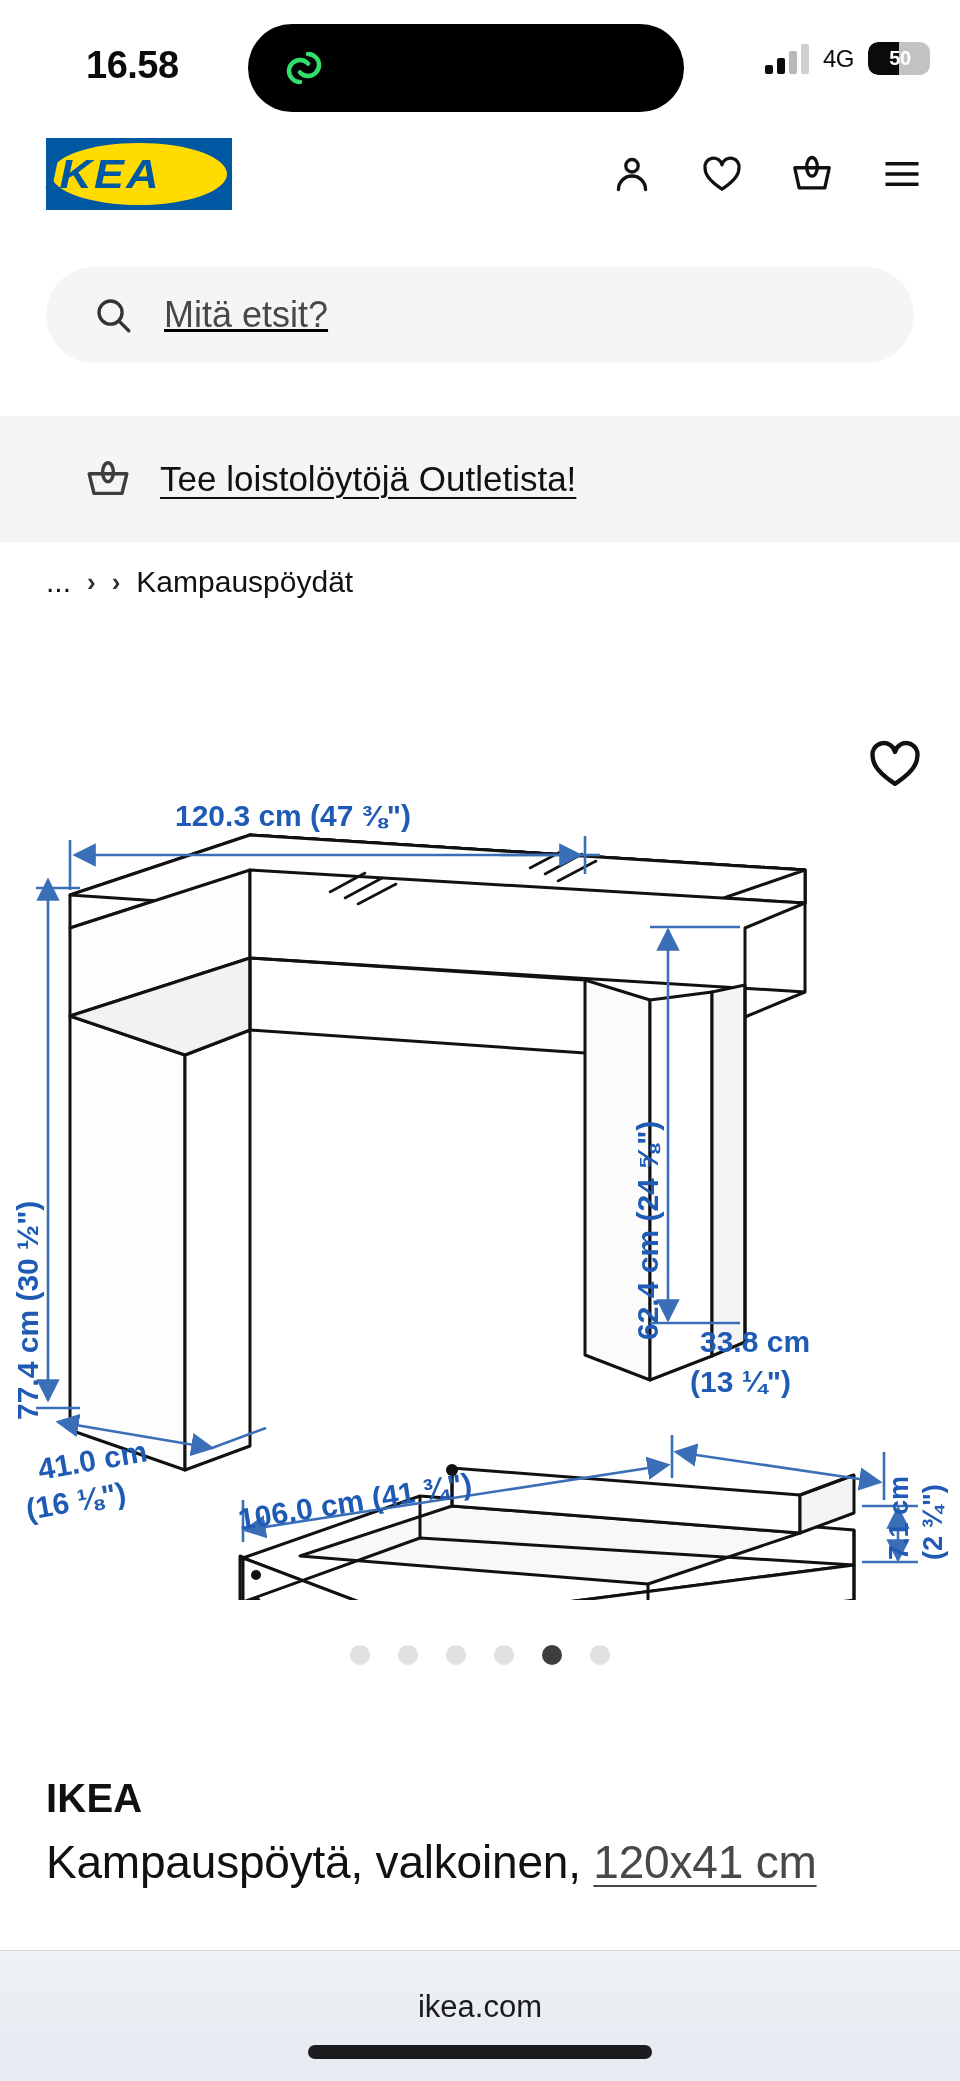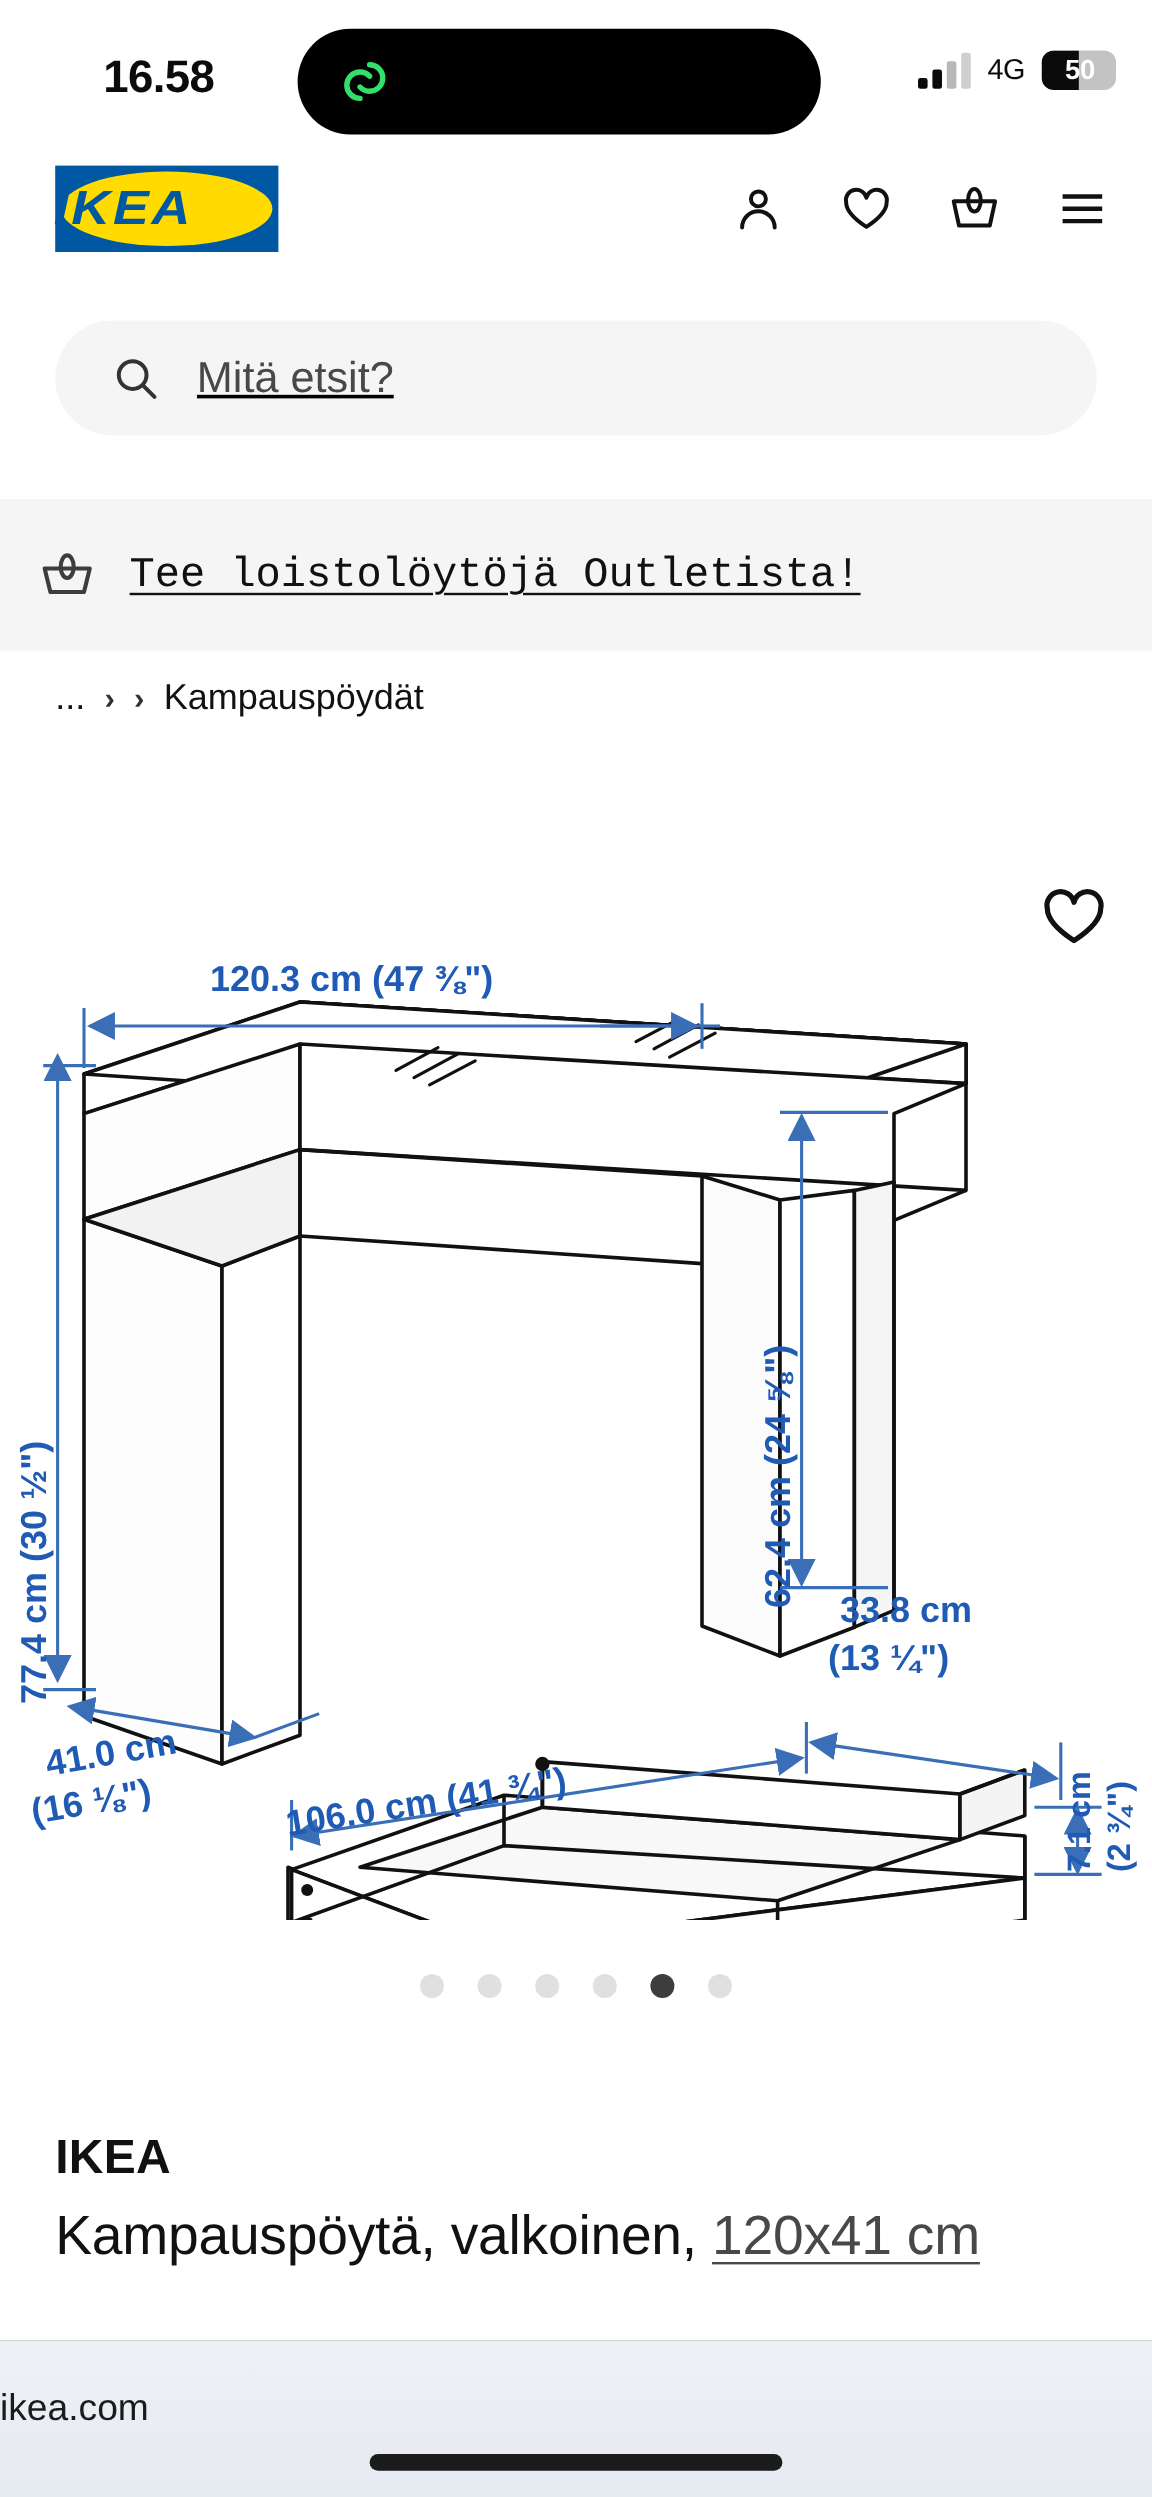--- a/index.html
+++ b/index.html
@@ -83,21 +83,21 @@
     position: absolute;
     left: 0; top: 0; bottom: 0;
     width: 50%;
     background: #0b0b0b;
     border-radius: 10px 0 0 10px;
   }
   .battery-pct {
     position: relative;
     width: 100%;
     text-align: center;
-    font-size: 23px;
+    font-size: 20px;
     font-weight: 700;
     color: #ffffff;
     letter-spacing: -0.4px;
     padding-left: 2px;
   }
   .ikea-logo {
     position: absolute;
     left: 46px;
     top: 138px;
     width: 186px;
@@ -178,23 +178,22 @@
   
   .outlet-banner {
     position: absolute;
     left: 0;
     top: 416px;
     width: 960px;
     height: 126px;
     background: #f5f5f5;
     display: flex;
     align-items: center;
-    padding-left: 32px;
+    padding-left: 84px;
     gap: 28px;
-    font-family: Liberation Mono, monospace;
   }
   .outlet-link {
     font-size: 35px;
     color: #111111;
     text-decoration: underline;
     text-underline-offset: 6px;
     text-decoration-thickness: 2px;
   }
 
   
@@ -280,20 +279,21 @@
     bottom: 0;
     width: 960px;
     height: 131px;
     background: linear-gradient(180deg, #eef1f5 0%, #e9edf3 60%, #e6eaf1 100%);
     border-top: 1px solid #d2d5da;
   }
   .browser-url {
     position: absolute;
     left: 0; right: 0;
     top: 38px;
+    text-align: center;
     font-size: 31px;
     color: #1b1b1b;
   }
   .home-indicator {
     position: absolute;
     left: 50%;
     transform: translateX(-50%);
     bottom: 22px;
     width: 344px;
     height: 14px;

